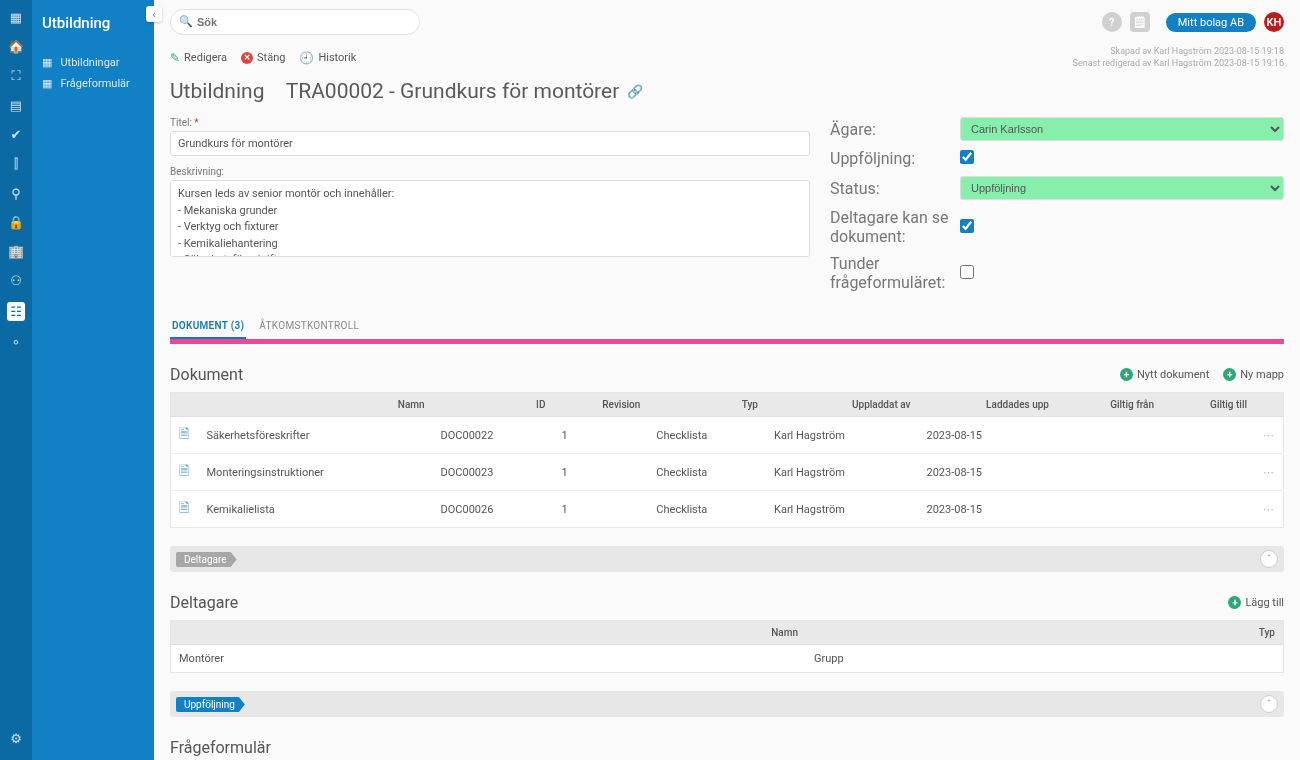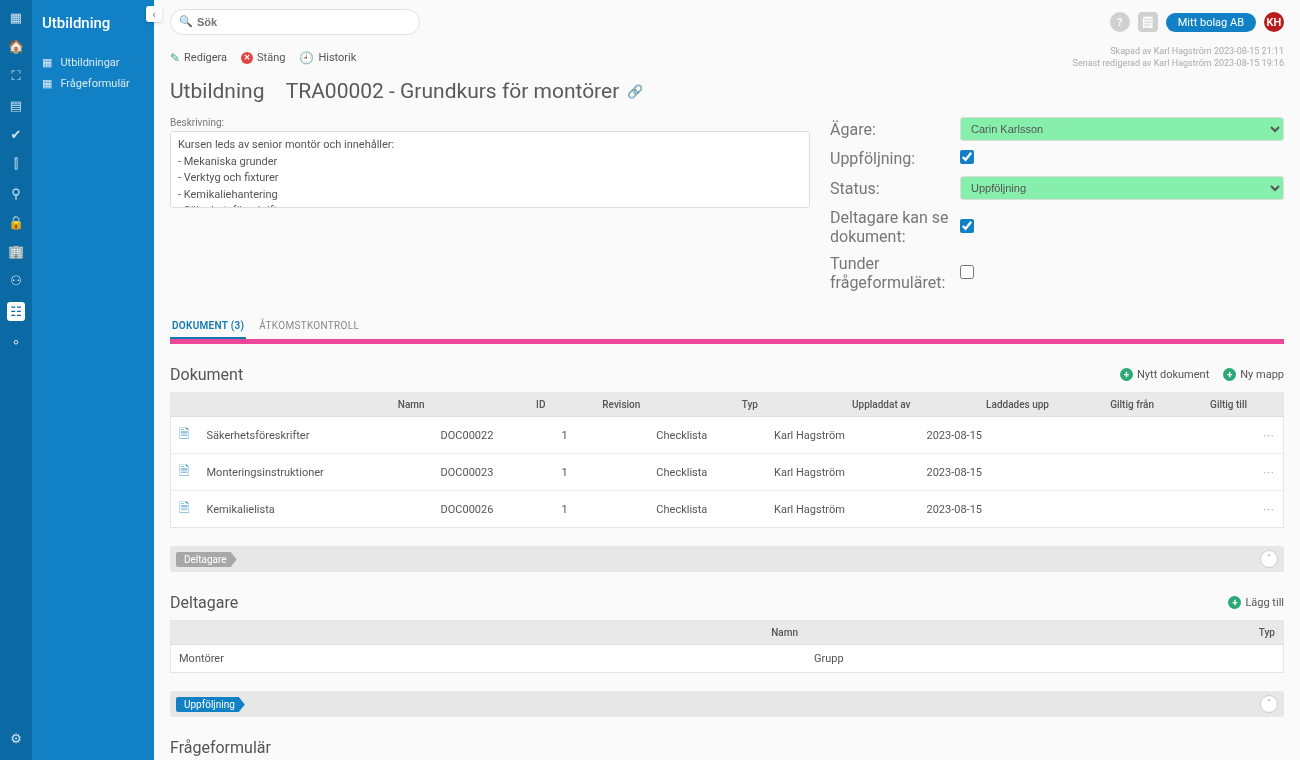--- a/index.html
+++ b/index.html
@@ -49,21 +49,21 @@
     background: #fff; color: #555; font-weight: bold;
   }
   .search-wrap .sicon { position: absolute; left: 9px; top: 6px; color: #aaa; font-size: 11px; }
   .topbar-right { margin-left: auto; display: flex; align-items: center; gap: 8px; }
   .chip-round { width: 20px; height: 20px; border-radius: 50%; background: #d0d0d0;
     color: #fff; display: flex; align-items: center; justify-content: center;
     font-size: 11px; font-weight: 600; cursor: pointer; }
   .chip-round.sq { border-radius: 4px; }
   .chip-blue { background: #b91c1c; }
   .company-pill { background: #1180c4; color: #fff; padding: 3px 12px;
-    border-radius: 12px; font-size: 11px; cursor: pointer; }
+    border-radius: 12px; font-size: 11px; cursor: pointer; margin-left: 8px; }
   
   .actions { display: flex; gap: 14px; align-items: center; margin-top: 2px; }
   .actions .act { display: inline-flex; align-items: center; gap: 4px; font-size: 11px;
     color: #555; cursor: pointer; }
   .act .i-green { color: #2aa876; font-size: 12px; }
   .act .i-red { width: 12px; height: 12px; background: #e04545; border-radius: 50%;
     color: #fff; display: inline-flex; align-items: center; justify-content: center;
     font-size: 8px; font-weight: bold; }
   .act .i-grey { color: #888; font-size: 12px; }
   .meta-lines { margin-left: auto; text-align: right; color: #aaa; font-size: 9px;
@@ -189,33 +189,39 @@
       </span>
       <span class="act">
         <span class="i-red">✕</span>
         <span>Stäng</span>
       </span>
       <span class="act">
         <span class="i-grey">🕘</span>
         <span>Historik</span>
       </span>
       <div class="meta-lines">
-        <div>Skapad av Karl Hagström 2023-08-15 21:11</div>
+        <div>Skapad av Karl Hagström 2023-08-15 19:18</div>
         <div>Senast redigerad av Karl Hagström 2023-08-15 19:16</div>
       </div>
     </div>
 
     <div class="page-title">
       <span>Utbildning</span>&nbsp;
       <span>TRA00002 - Grundkurs för montörer</span>
       <span class="link-icon">🔗</span>
     </div>
 
     <div class="form-row">
       <div class="form-left">
+        <div class="fld">
+          <label>
+            <span>Titel:</span> <span class="req">*</span>
+          </label>
+          <input type="text" value="Grundkurs för montörer" style="">
+        </div>
         <div class="fld">
           <label>Beskrivning:</label>
           <textarea style="">Kursen leds av senior montör och innehåller:
 - Mekaniska grunder
 - Verktyg och fixturer
 - Kemikaliehantering
 - Säkerhetsföreskrifter
 - Lager och beställningar, logistik
 - Praktiska övningar</textarea>
         </div>

